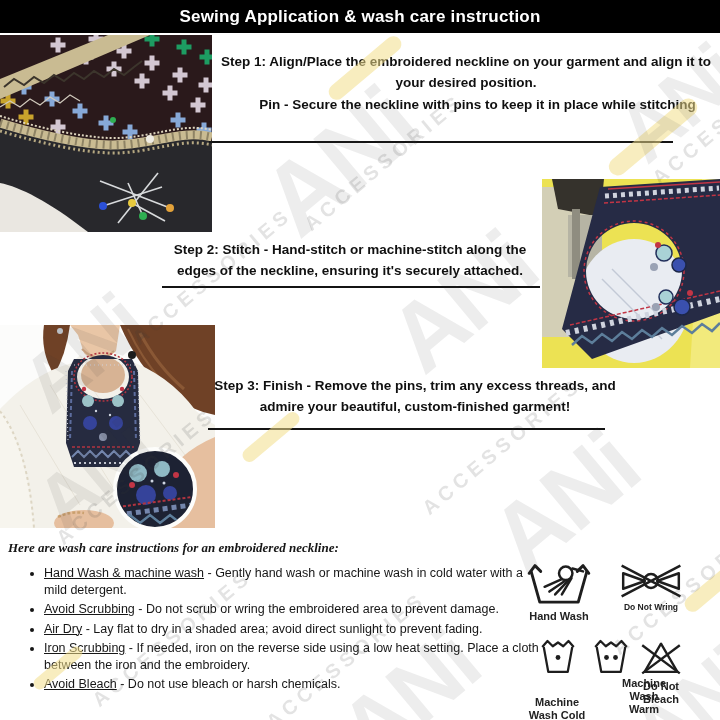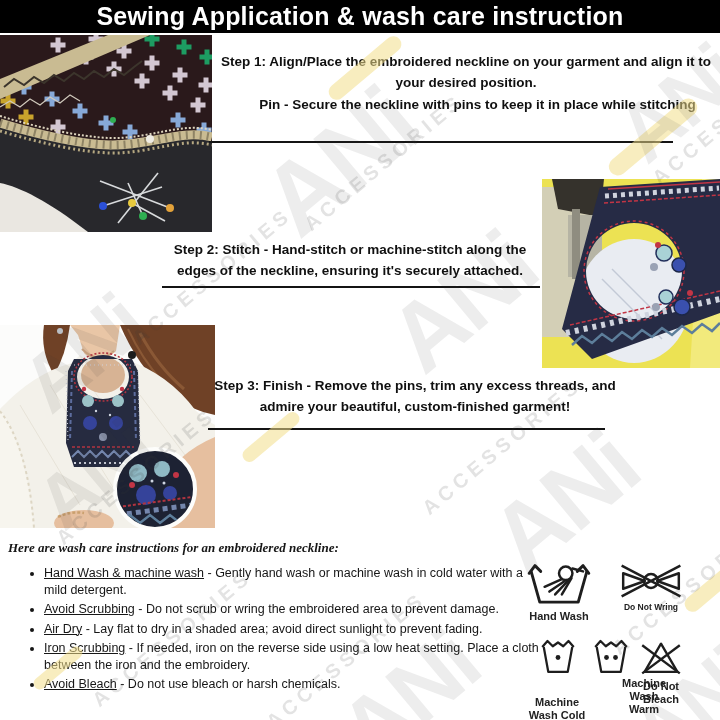--- a/index.html
+++ b/index.html
@@ -4,21 +4,21 @@
 <style>
   html,body{margin:0;padding:0;}
   body{
     width:720px;height:720px;position:relative;overflow:hidden;
     background:#ffffff;font-family:"Liberation Sans",sans-serif;color:#161616;
   }
   .header{
     position:absolute;left:0;top:0;width:720px;height:33px;background:#000;
     display:flex;align-items:center;justify-content:center;z-index:3;
   }
-  .header .title{color:#fff;font-size:25px;font-weight:800;letter-spacing:.2px;}
+  .header .title{color:#fff;font-size:17px;font-weight:800;letter-spacing:.2px;}
   .photo{position:absolute;z-index:1;}
   .stepblock{position:absolute;z-index:2;text-align:center;font-weight:700;color:#101010;font-size:13.5px;line-height:1.55;}
   .stepblock .sub{margin-top:1px;padding-left:23px;}
   .divider{position:absolute;height:2px;background:#141414;z-index:2;}
   .washhead{position:absolute;left:8px;top:540px;width:560px;font-size:13px;font-weight:700;font-style:italic;z-index:2;font-family:Liberation Serif, serif;}
   ul.care-list{position:absolute;left:8px;top:551px;width:505px;margin:8px;padding:6px 0 0 28px;font-size:12.5px;line-height:1.32;z-index:2;}
   ul.care-list li{margin-bottom:3px;}
   ul.care-list .lbl{text-decoration:underline;}
   .sym{position:absolute;z-index:2;color:#1e1e1e;}
   .sym-label{position:absolute;z-index:2;font-size:11px;font-weight:700;text-align:center;line-height:1.2;color:#222;}

